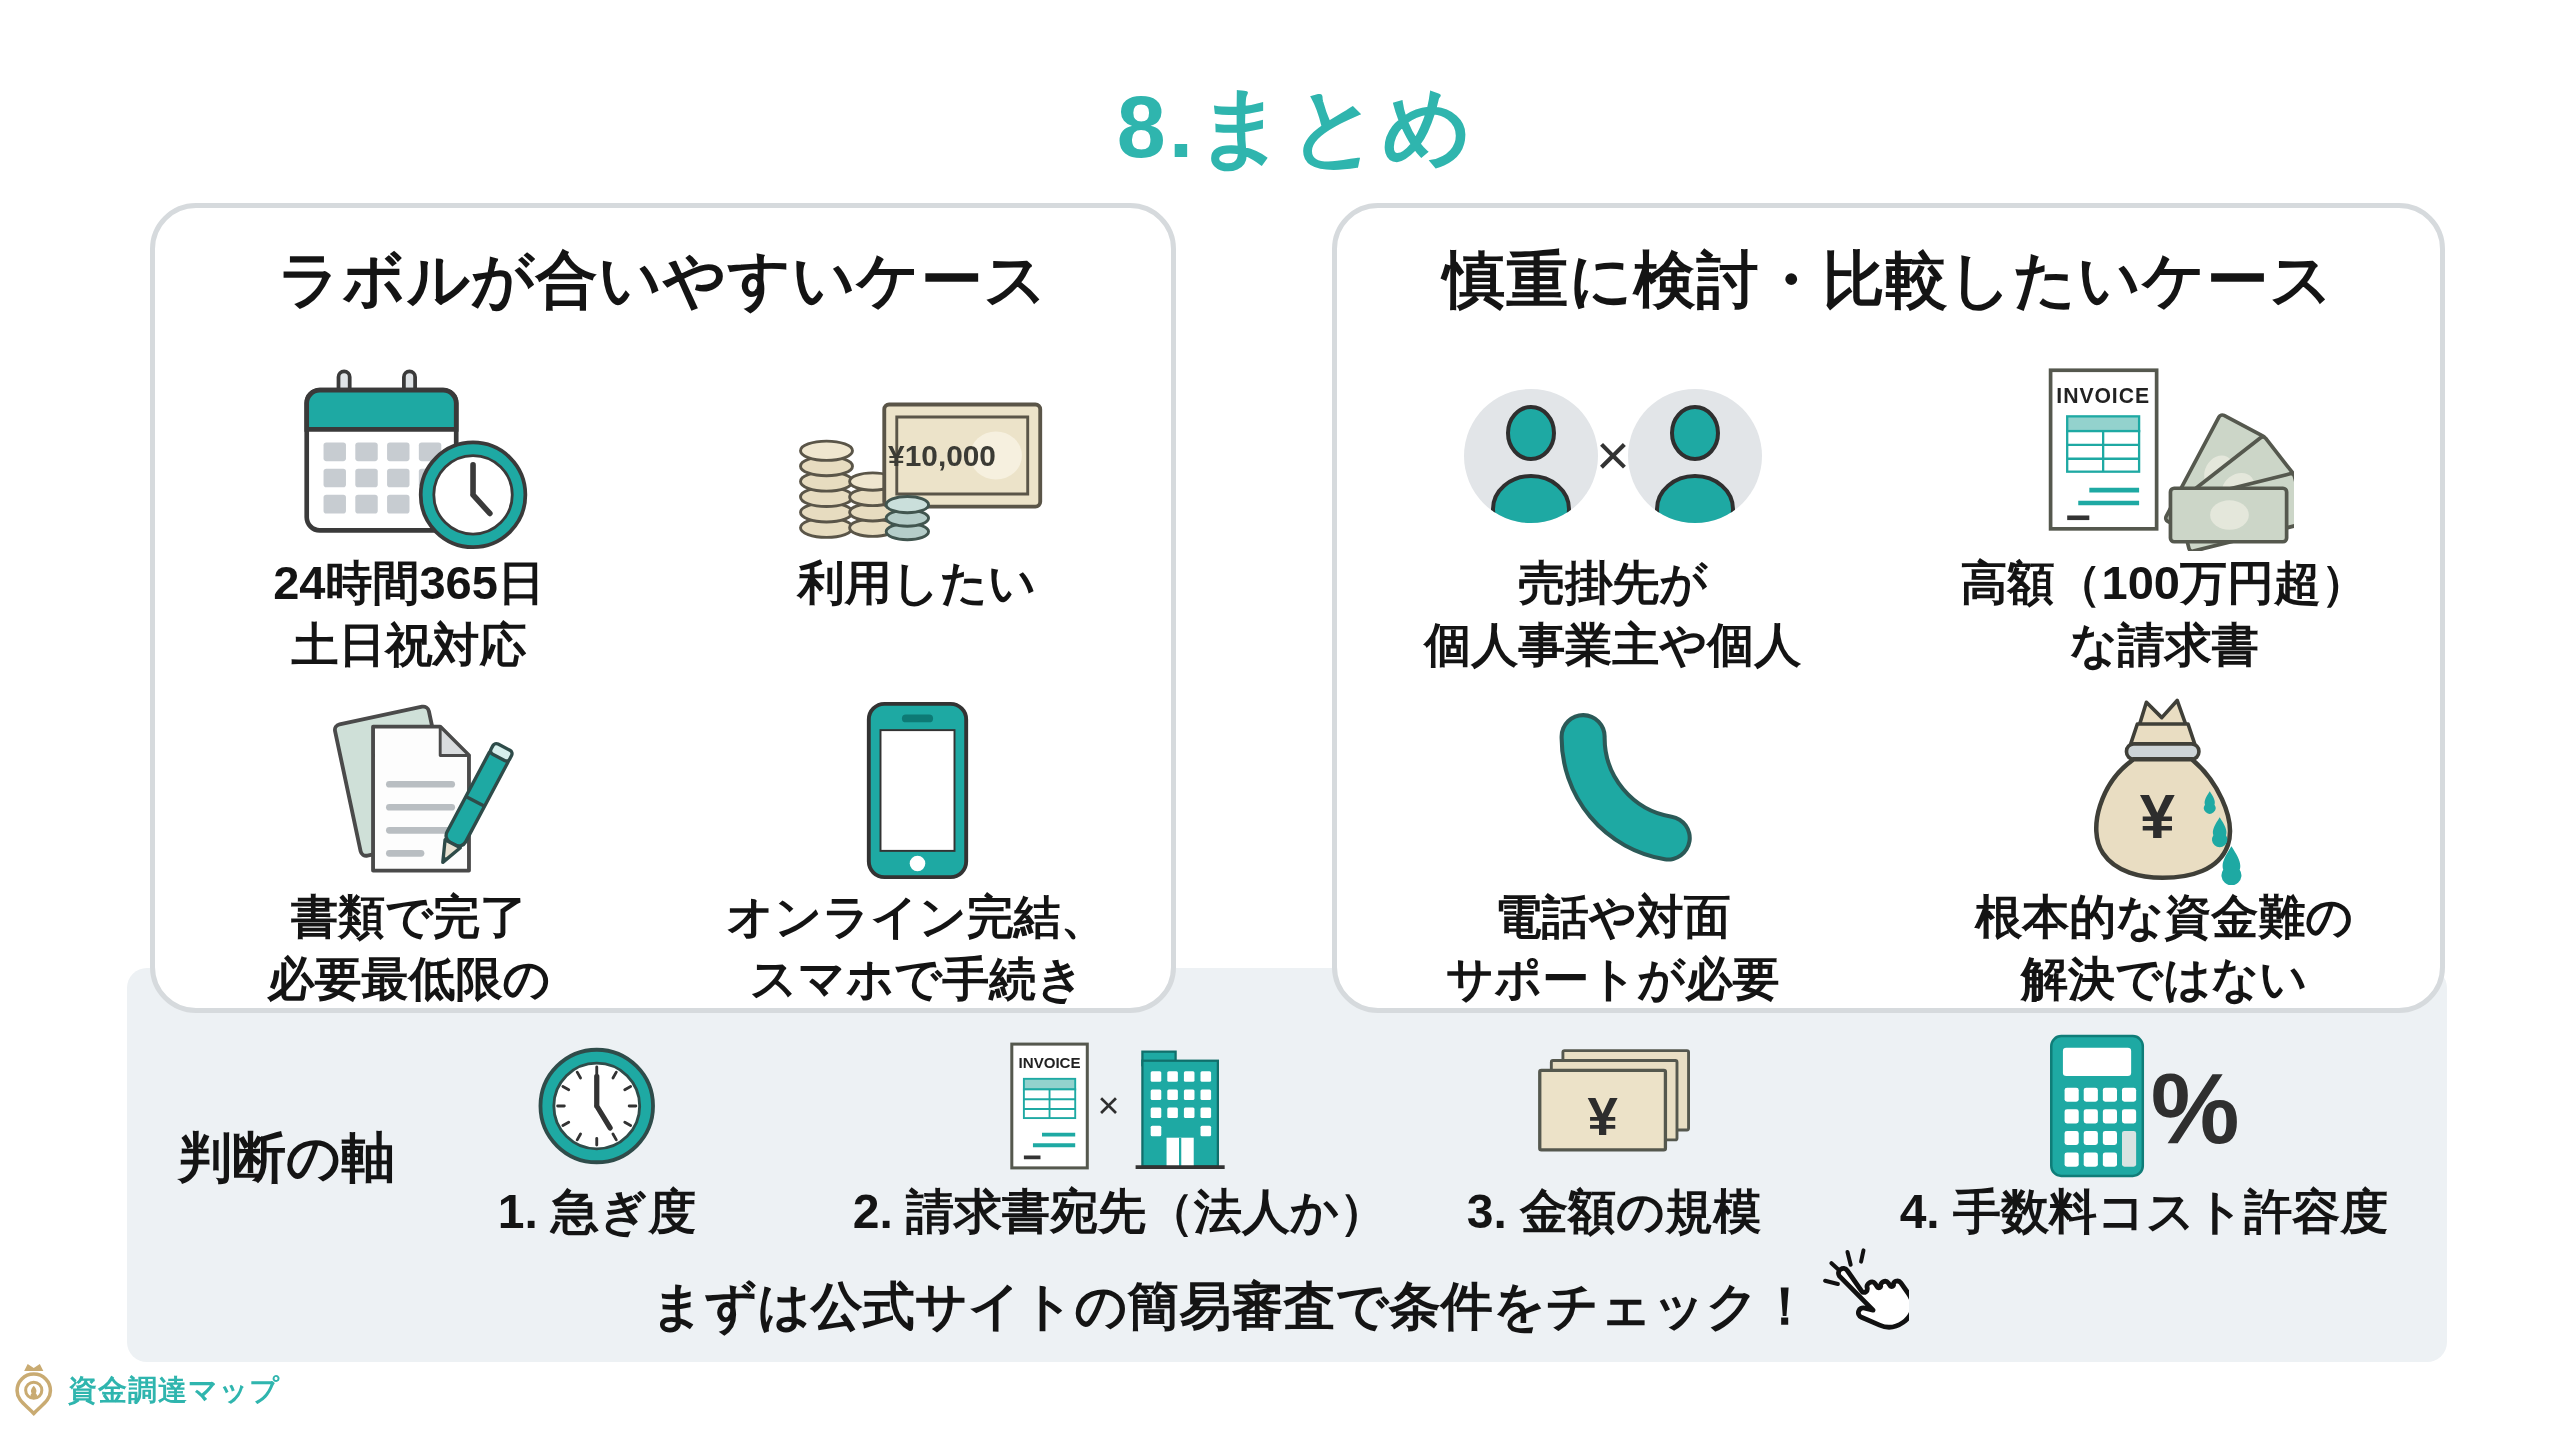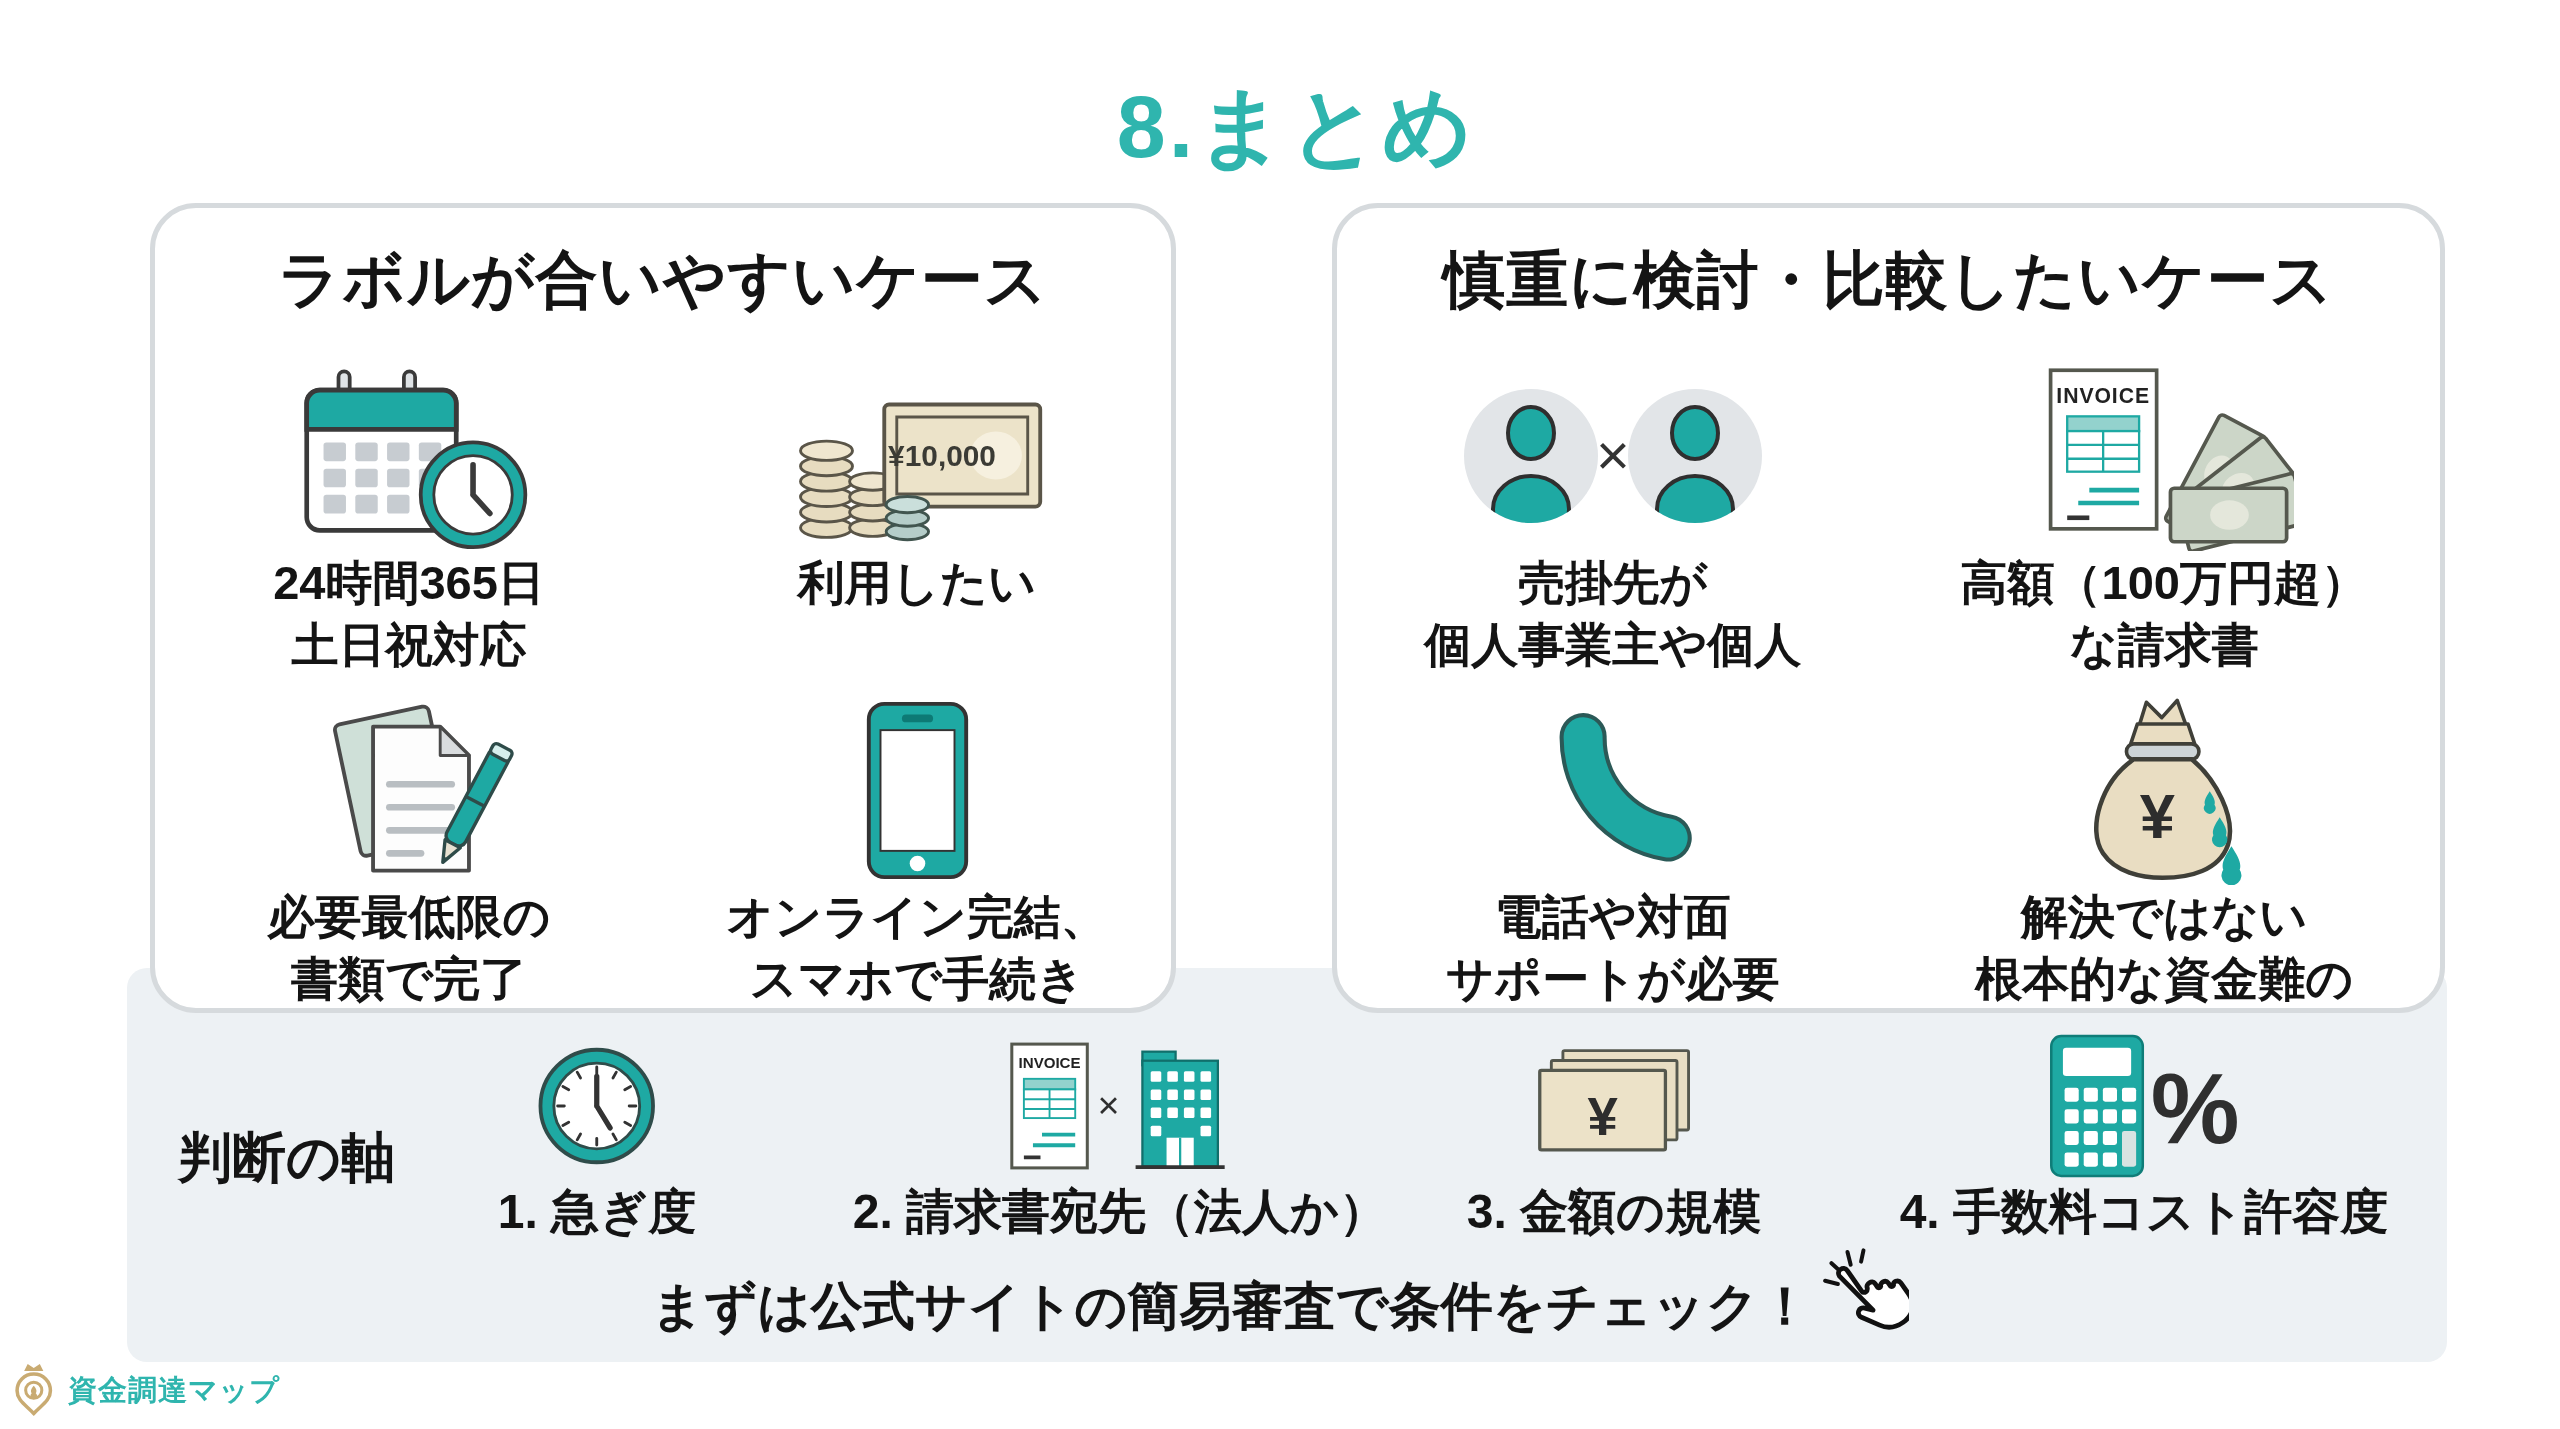--- a/index.html
+++ b/index.html
@@ -128,22 +128,22 @@
             <g transform="rotate(28 178 120)">
               <rect x="168" y="48" width="22" height="110" rx="8" fill="#1ea9a3" stroke="#2e4b49" stroke-width="3.5"></rect>
               <path d="M170 158 L179 180 L188 158 Z" fill="#e8e2d2" stroke="#2e4b49" stroke-width="3.5" stroke-linejoin="round"></path>
               <path d="M176 174 L179 180 L182 174 Z" fill="#2e4b49"></path>
               <rect x="168" y="44" width="22" height="12" rx="4" fill="#d6efed" stroke="#2e4b49" stroke-width="3.5"></rect>
               <line x1="168" y1="108" x2="190" y2="108" stroke="#2e4b49" stroke-width="3.5"></line>
             </g>
           </svg>
         </div>
         <div class="cell-label">
-          <span>必要最低限の</span>
-            <span>書類で完了</span>
+          <span>書類で完了</span>
+            <span>必要最低限の</span>
         </div>
       </div>
 
       <div class="cell">
         <div class="icon-box">
           <svg width="113" height="185" viewBox="0 0 116 190">
             <rect x="8" y="6" width="100" height="178" rx="16" fill="#1ea9a3" stroke="#333" stroke-width="4"></rect>
             <rect x="42" y="17" width="32" height="8" rx="4" fill="#0d7a75"></rect>
             <rect x="20" y="33" width="76" height="124" fill="#fff" stroke="#333" stroke-width="2"></rect>
             <circle cx="58" cy="170" r="8" fill="#fff"></circle>
@@ -254,22 +254,22 @@
               <g transform="translate(161 148) scale(1)">
                   <path d="M0 -13 C5 -5 9 1 7 7 A8.5 8.5 0 1 1 -7 7 C-9 1 -5 -5 0 -13 Z"></path>
                 </g>
               <g transform="translate(174 184) scale(1.3)">
                   <path d="M0 -13 C5 -5 9 1 7 7 A8.5 8.5 0 1 1 -7 7 C-9 1 -5 -5 0 -13 Z"></path>
                 </g>
             </g>
           </svg>
         </div>
         <div class="cell-label">
-          <span>解決ではない</span>
-            <span>根本的な資金難の</span>
+          <span>根本的な資金難の</span>
+            <span>解決ではない</span>
         </div>
       </div>
 
     </div>
   </section>
 
   <div class="criteria-label">判断の軸</div>
 
   <div class="crit crit--1">
     <div class="crit-icon-box">

